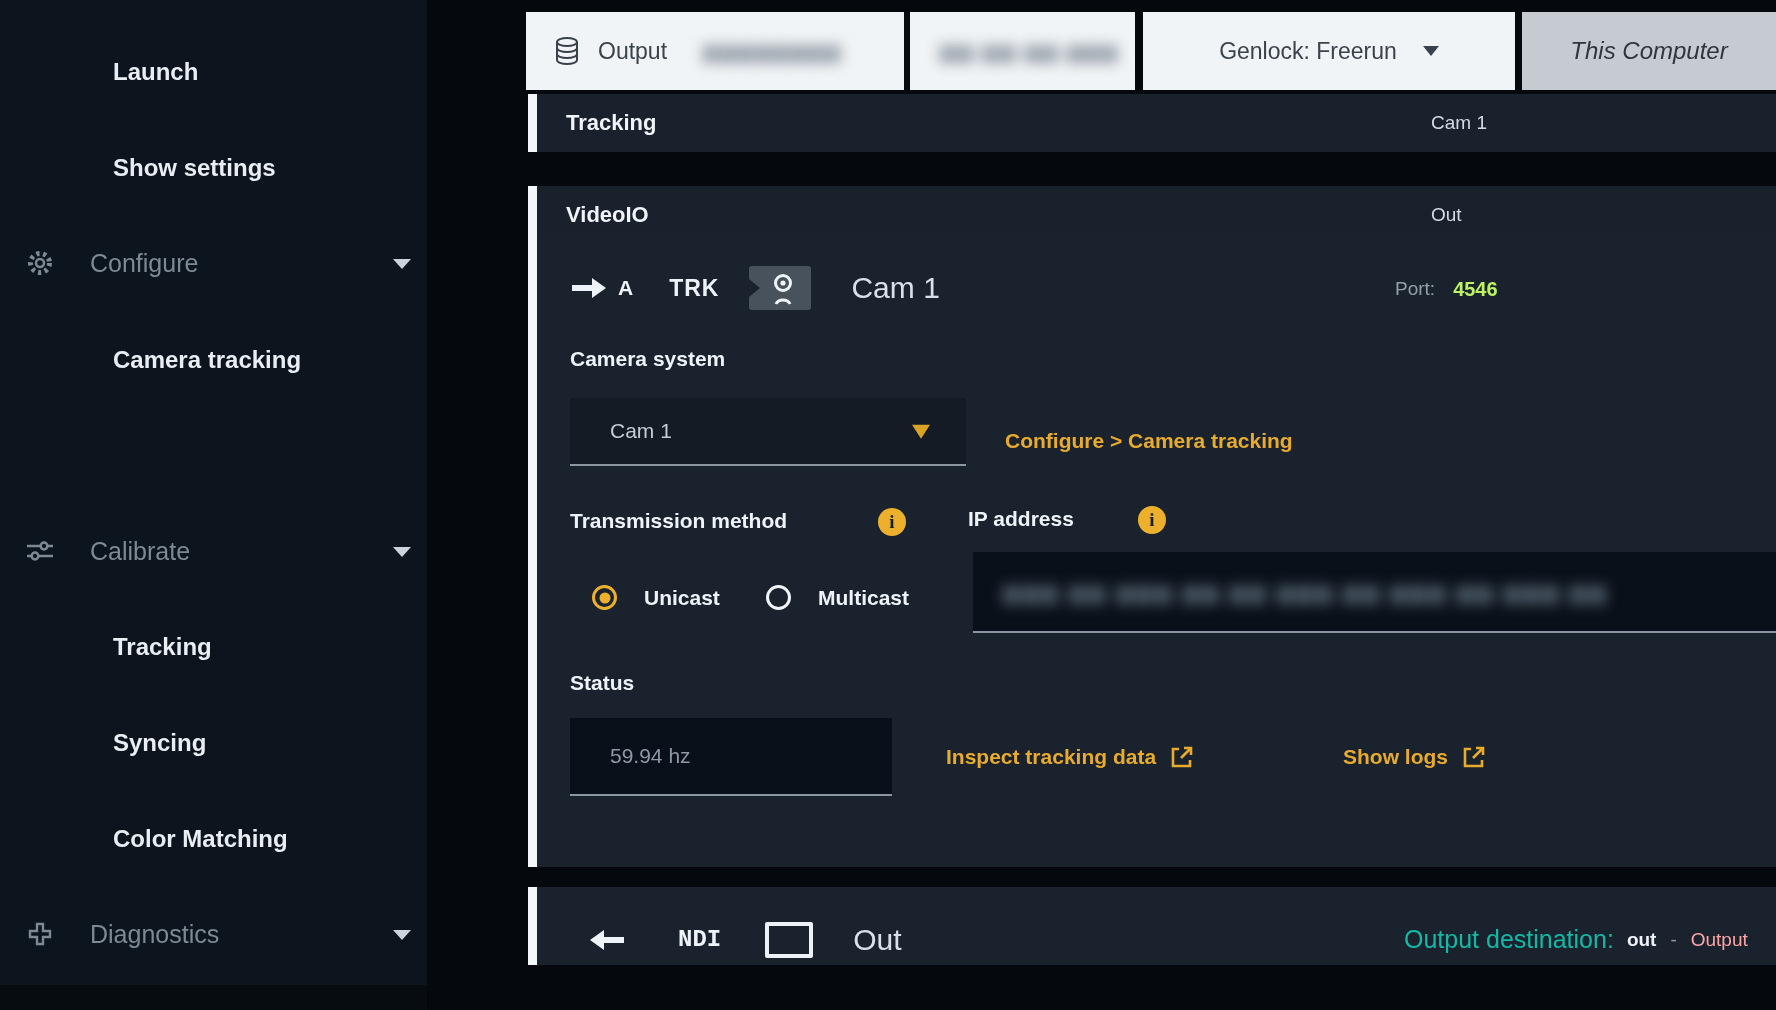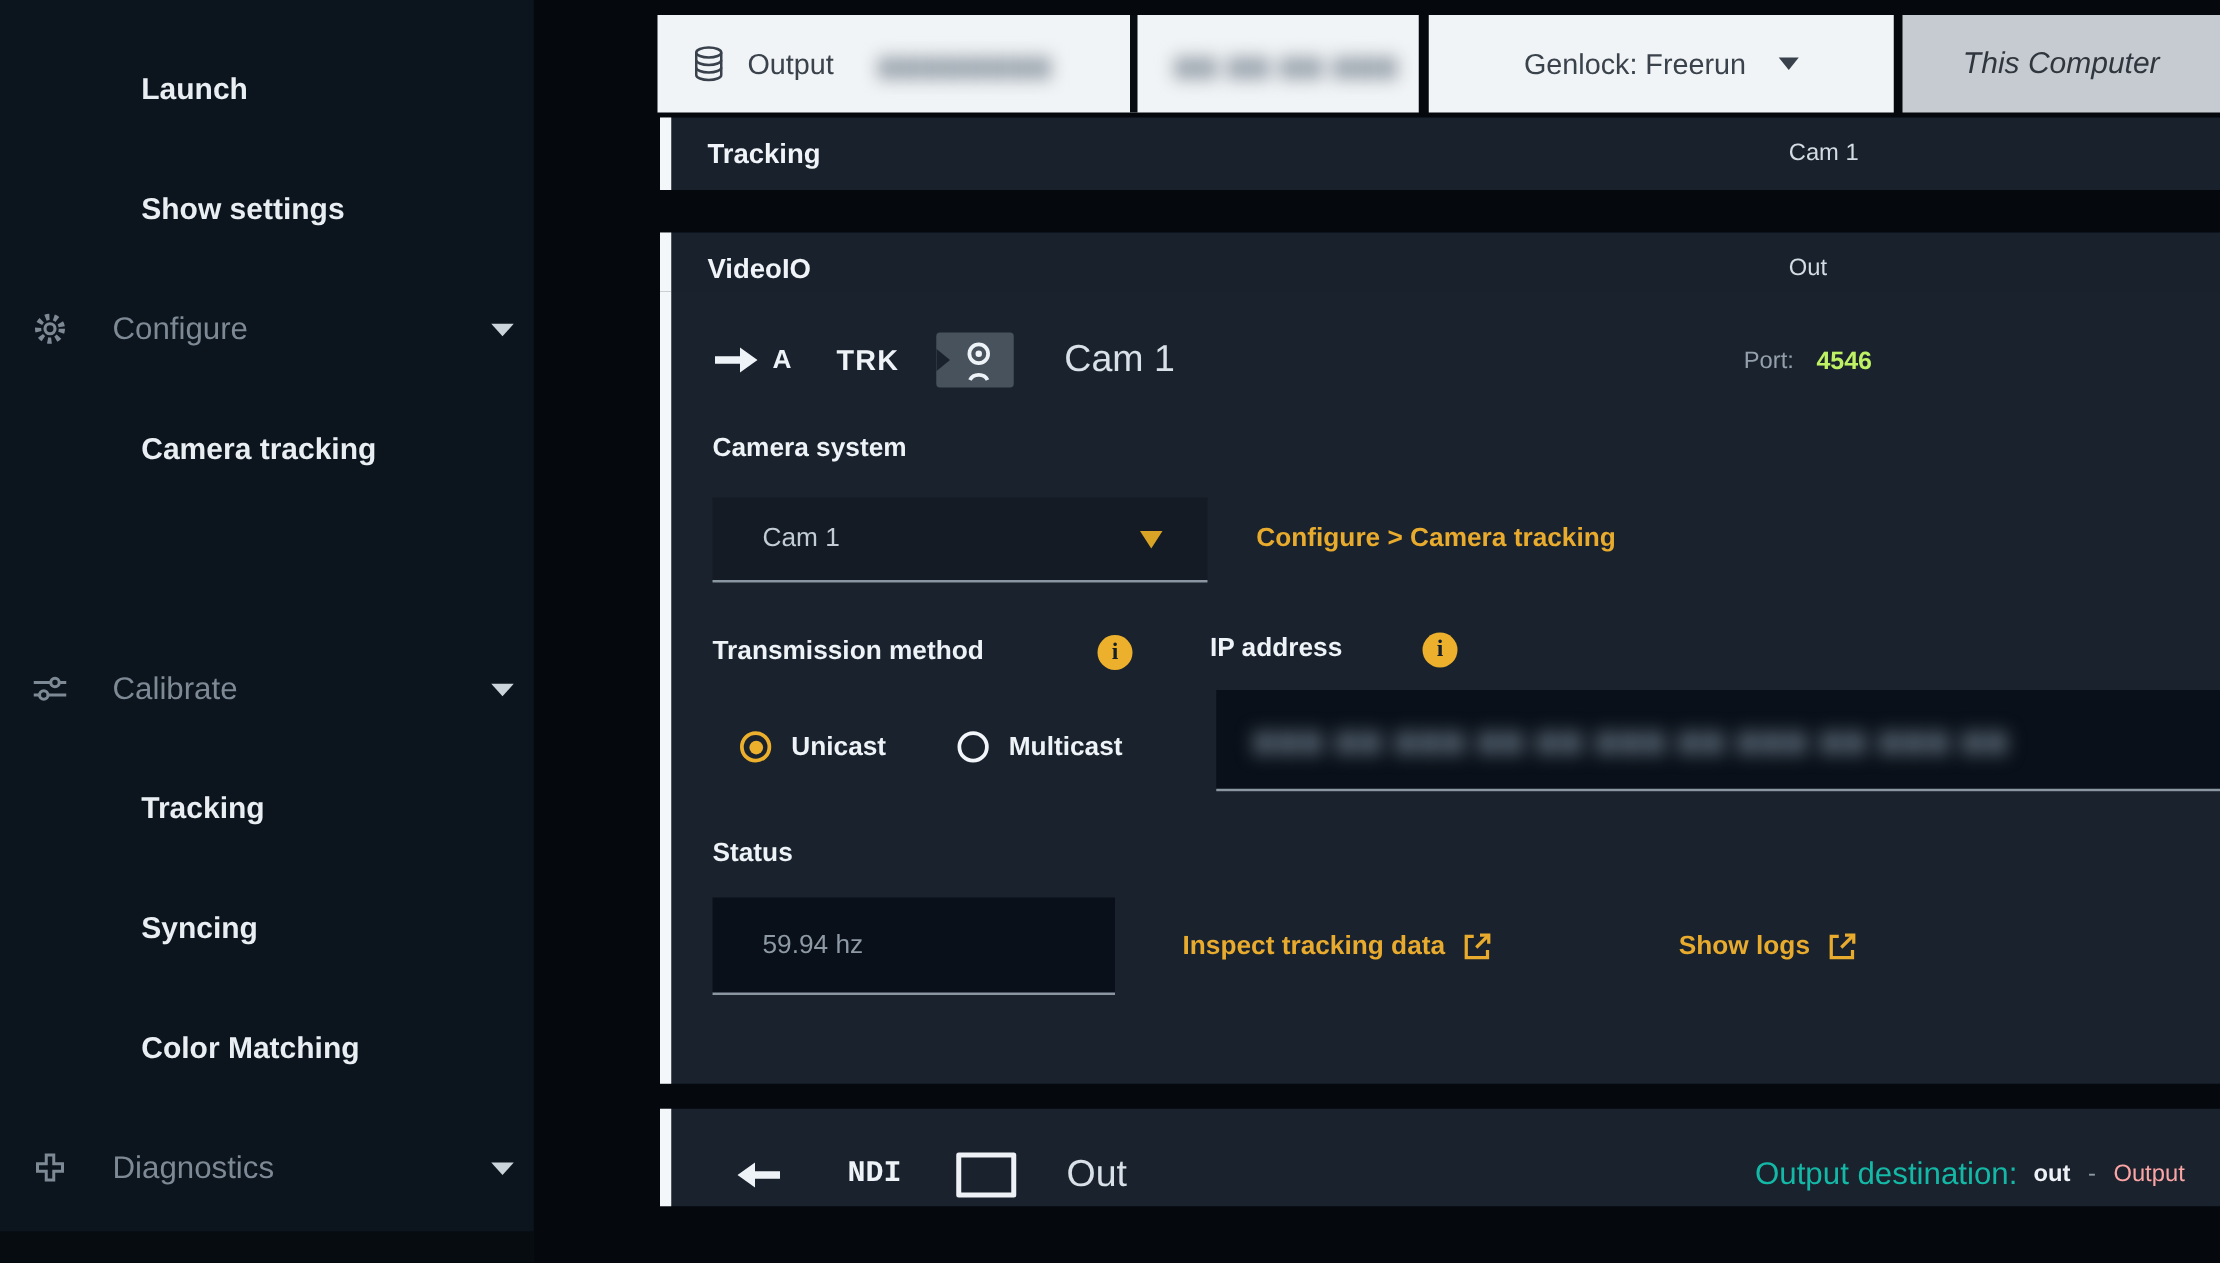--- a/index.html
+++ b/index.html
@@ -74,21 +74,21 @@
   .dark-field { position:absolute; background:#0a1019; border-bottom:2px solid #8a96a1;
                 display:flex; align-items:center; overflow:hidden; }
   .redact-dark { filter:blur(7px); color:#4e5c69; font-size:21px; letter-spacing:3px;
                  white-space:nowrap; padding-left:30px; }
 
   .radio-group { position:absolute; top:352px; display:flex; align-items:center; cursor:pointer; }
   .radio { width:25px; height:25px; border-radius:50%; border:3px solid #edb02c; position:relative; }
   .radio .dot { position:absolute; left:50%; top:50%; width:11px; height:11px; border-radius:50%;
                 background:#edb02c; transform:translate(-50%,-50%); }
   .radio.off { border-color:#f2f6fa; }
-  .radio-lbl { font-size:21px; font-weight:700; color:#eef3f7; margin-left:16px; }
+  .radio-lbl { font-size:21px; font-weight:700; color:#eef3f7; margin-left:27px; }
 
   .status-text { font-size:21px; color:#8d99a5; padding-left:40px; }
 
   .links-row { position:absolute; left:0; top:498px; right:0; height:52px; display:flex; align-items:center; }
   .extlink-icon { margin-left:13px; display:flex; }
 
   .ndi-header { position:absolute; left:0; top:0; right:0; height:105px; display:flex;
                 align-items:center; padding-left:51px; }
   .ndi-type { font-family:"Liberation Mono", monospace; font-size:24px; font-weight:700;
               color:#eef3f7; margin-left:52px; }
@@ -228,21 +228,21 @@
       <span class="port-value">4546</span>
     </div>
 
     <span class="field-label" style="left:33px; top:114px;">Camera system</span>
 
     <div class="dropdown">
       <span class="val">Cam 1</span>
       <span class="dd-arrow"></span>
     </div>
 
-    <a class="gold-link" style="position:absolute; left:468px; top:186px;justify-content:flex-end;">
+    <a class="gold-link" style="position:absolute; left:468px; top:196px;justify-content:flex-end;">
       <span>Configure &gt; Camera tracking</span>
     </a>
 
     <span class="field-label" style="left:33px; top:276px;">Transmission method</span>
     <span class="info" style="position:absolute; left:341px; top:275px;">
       <span>i</span>
     </span>
 
     <span class="field-label" style="left:431px; top:274px;">IP address</span>
     <span class="info" style="position:absolute; left:601px; top:273px;">

